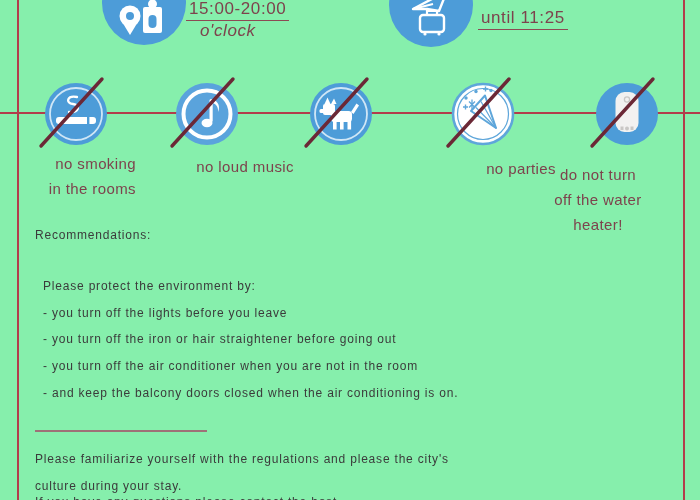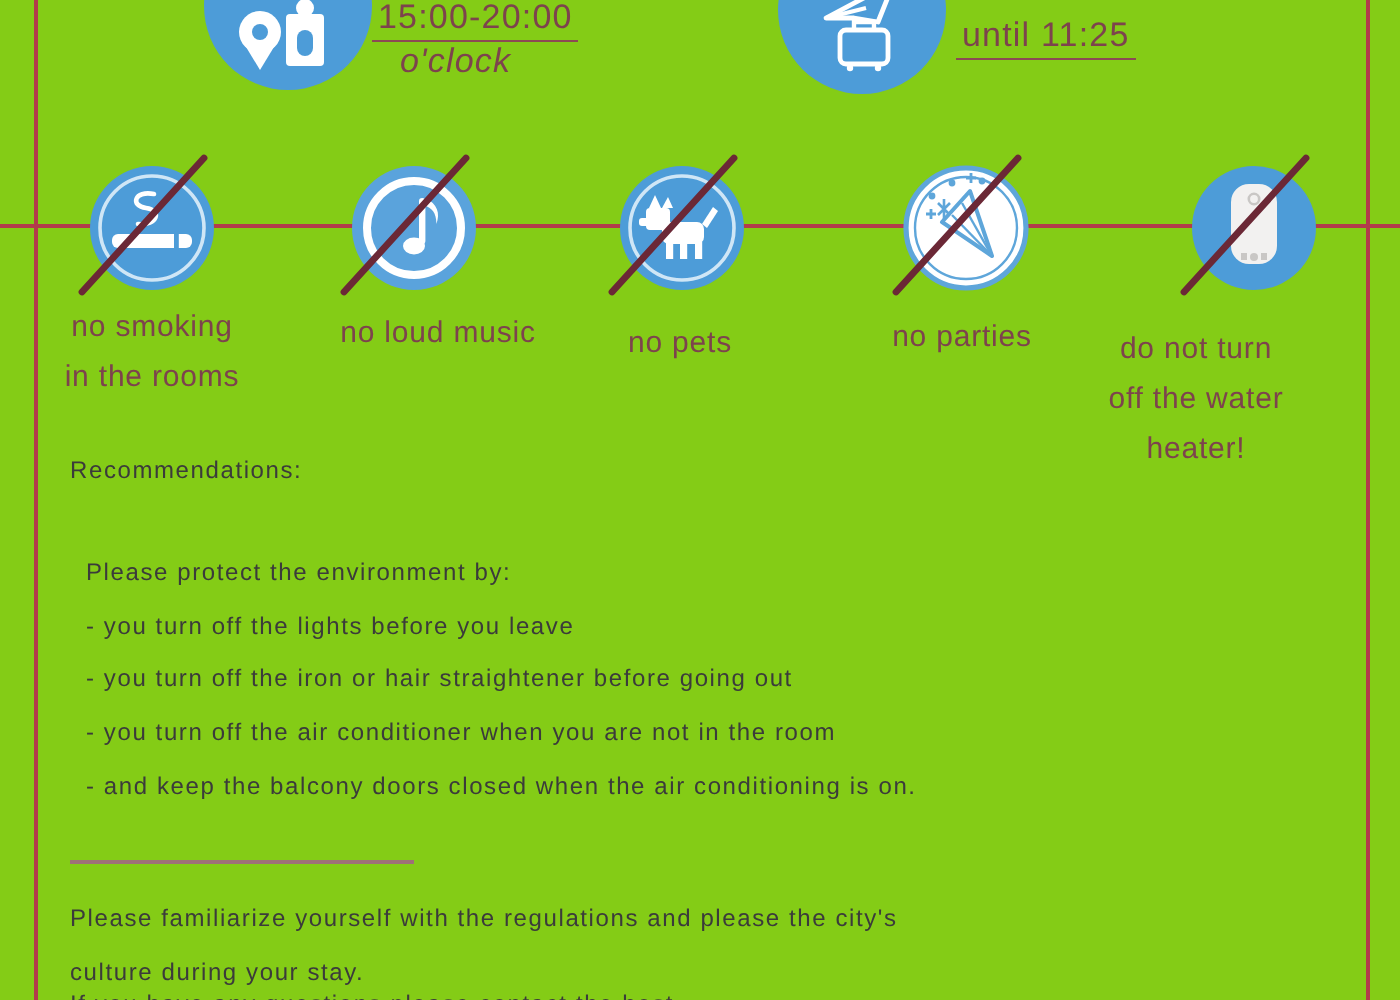--- a/index.html
+++ b/index.html
@@ -1,31 +1,31 @@
 <!DOCTYPE html>
 <html><head>
 <meta charset="utf-8">
 <style>
   html,body{margin:0;padding:0;background:#fff;}
   .page{
     position:relative;width:700px;height:500px;overflow:hidden;
-    background:#84cc16;
+    background:#86efac;
     font-family:"Liberation Sans", sans-serif;
   }
   .vline{position:absolute;top:0;bottom:0;width:2px;background:#b23c4b;}
   .hline{position:absolute;left:0;width:700px;height:2px;background:#b23c4b;}
   .icon-svg{position:absolute;overflow:visible;}
   .time-text{
     position:absolute;font-size:17px;letter-spacing:.6px;color:#7d434d;
     border-bottom:1.6px solid #8c4a54;padding:0 3px 1px 3px;white-space:nowrap;
   }
   .time-sub{position:absolute;font-size:17px;letter-spacing:.6px;color:#7d434d;white-space:nowrap;}
   .rule-label{
     position:absolute;font-size:15px;letter-spacing:.4px;color:#7d434d;
-    line-height:25px;text-align:center;
+    line-height:25px;text-align:right;
   }
   .rule-label.right{text-align:center;}
   .body-text{color:#3b3b3b;font-size:12px;letter-spacing:.8px;}
   .heading{position:absolute;left:35px;top:228px;}
   .para{position:absolute;left:43px;top:273px;}
   .para div{line-height:26.7px;white-space:nowrap;}
   .divider{position:absolute;left:35px;top:430px;width:172px;height:2px;background:#9e7177;}
   .footer{position:absolute;left:35px;top:446px;}
   .footer div{line-height:27px;white-space:nowrap;}
   .clipped{position:absolute;left:35px;top:495px;height:5px;overflow:hidden;white-space:nowrap;}
@@ -95,23 +95,20 @@
     <rect x="15" y="23" width="12" height="11" rx="2" fill="#fff"></rect>
     <path d="M16.5 23 L19.5 16.5 L22.5 23 Z" fill="#fff"></path>
     <path d="M23 23 L26 17.5 L28.5 23 Z" fill="#fff"></path>
     <rect x="11.5" y="28" width="5.5" height="4" rx="1.5" fill="#fff"></rect>
     <rect x="25" y="40" width="3.6" height="8.5" fill="#fff"></rect>
     <rect x="32" y="40" width="3.6" height="8.5" fill="#fff"></rect>
     <rect x="39.5" y="40" width="3.6" height="8.5" fill="#fff"></rect>
     <path d="M43 31 L48.5 22.5 L51 24.5 L45.5 33 Z" fill="#fff"></path>
     <line x1="59" y1="-2" x2="-2" y2="65" stroke="#6b2836" stroke-width="3.4" stroke-linecap="round"></line>
   </svg>
-  <div class="rule-label" style="left:265px;top:159px;width:150px;">
-    <div>no pets</div>
-  </div>
 
   <svg class="icon-svg" style="left:450px;top:81px;" width="66" height="66" viewBox="0 0 66 66">
     <circle cx="33" cy="33" r="30" fill="#ffffff" stroke="#5ea6da" stroke-width="2.6"></circle>
     <circle cx="33" cy="33" r="25.5" fill="none" stroke="#5ea6da" stroke-width="1.2"></circle>
     <path d="M46 47 L21 30 L35 14.5 Z" fill="#fff" stroke="#5ea6da" stroke-width="2" stroke-linejoin="round"></path>
     <path d="M46 47 L26 26.5" stroke="#5ea6da" stroke-width="1.2"></path>
     <path d="M46 47 L31 20.5" stroke="#5ea6da" stroke-width="1.2"></path>
     <circle cx="16" cy="17" r="1.7" fill="#5ea6da"></circle>
     <circle cx="26" cy="10.5" r="1.7" fill="#5ea6da"></circle>
     <circle cx="41" cy="9.5" r="1.7" fill="#5ea6da"></circle>

